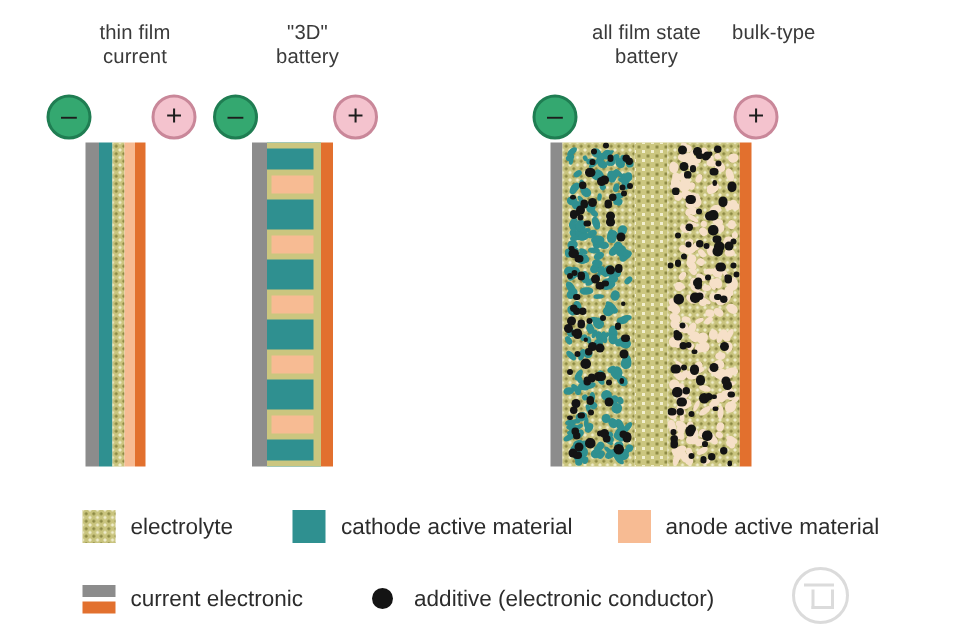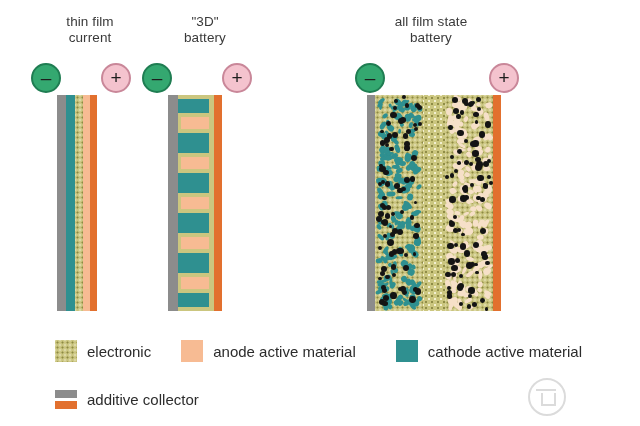--- a/index.html
+++ b/index.html
@@ -110,20 +110,21 @@
 
   <div class="title" style="left:30px;top:14px;width:120px;">thin film
 current</div>
 
   <div class="title" style="left:150px;top:14px;width:110px;">"3D"
 battery</div>
 
   <div class="title" style="left:372px;top:14px;width:118px;">all film state
 battery</div>
 
+  <div class="title" style="left:488px;top:14px;width:95px;text-align:left;">bulk-type</div>
 
   <div class="term neg" style="left:31px;top:63px;">–</div>
   <div class="term pos" style="left:101px;top:63px;">+</div>
 
   <div class="stack" style="left:57px;top:95px;width:40px;height:216px;">
     <div class="layer" style="width:9px;background:#8c8c8c;"></div>
     <div class="layer" style="width:9px;background:#2f9090;"></div>
     <div class="layer electrolyte" style="width:8px;"></div>
     <div class="layer" style="width:7px;background:#f7bb93;"></div>
     <div class="layer" style="width:7px;background:#e2702e;"></div>
@@ -748,39 +749,45 @@
         <span class="dot" style="left:21.6px;top:209.4px;width:4.6px;height:4.6px;"></span>
         <span class="dot" style="left:33.8px;top:36.2px;width:6.6px;height:6.6px;"></span>
       </div>
 
     <div class="layer" style="width:8px;background:#e2702e;"></div>
   </div>
 
   <div class="legend-row" style="left:55px;top:340px;">
     <div class="legend-item">
       <span class="sw electrolyte"></span>
-      <span class="legend-label">electronic</span>
+      <span class="legend-label">electrolyte</span>
+    </div>
+    <div class="legend-item" style="margin-left:40px;">
+      <span class="sw" style="background:#2f9090;"></span>
+      <span class="legend-label">cathode active material</span>
     </div>
     <div class="legend-item" style="margin-left:30px;">
       <span class="sw" style="background:#f7bb93;"></span>
       <span class="legend-label">anode active material</span>
-    </div>
-    <div class="legend-item" style="margin-left:40px;">
-      <span class="sw" style="background:#2f9090;"></span>
-      <span class="legend-label">cathode active material</span>
     </div>
   </div>
 
   <div class="legend-row" style="left:55px;top:388px;">
     <div class="legend-item">
       <span class="sw-stack">
         <div style="background:#8c8c8c;"></div>
         <div style="background:#e2702e;"></div>
       </span>
-      <span class="legend-label">additive collector</span>
+      <span class="legend-label">current electronic</span>
+    </div>
+    <div class="legend-item" style="margin-left:42px;">
+      <span class="sw-dot">
+          <i></i>
+        </span>
+      <span class="legend-label">additive (electronic conductor)</span>
     </div>
   </div>
 
   <div id="watermark" style="left:528px;top:378px;">
     <div class="mark"></div>
   </div>
 
 </div>
 
 </body></html>

